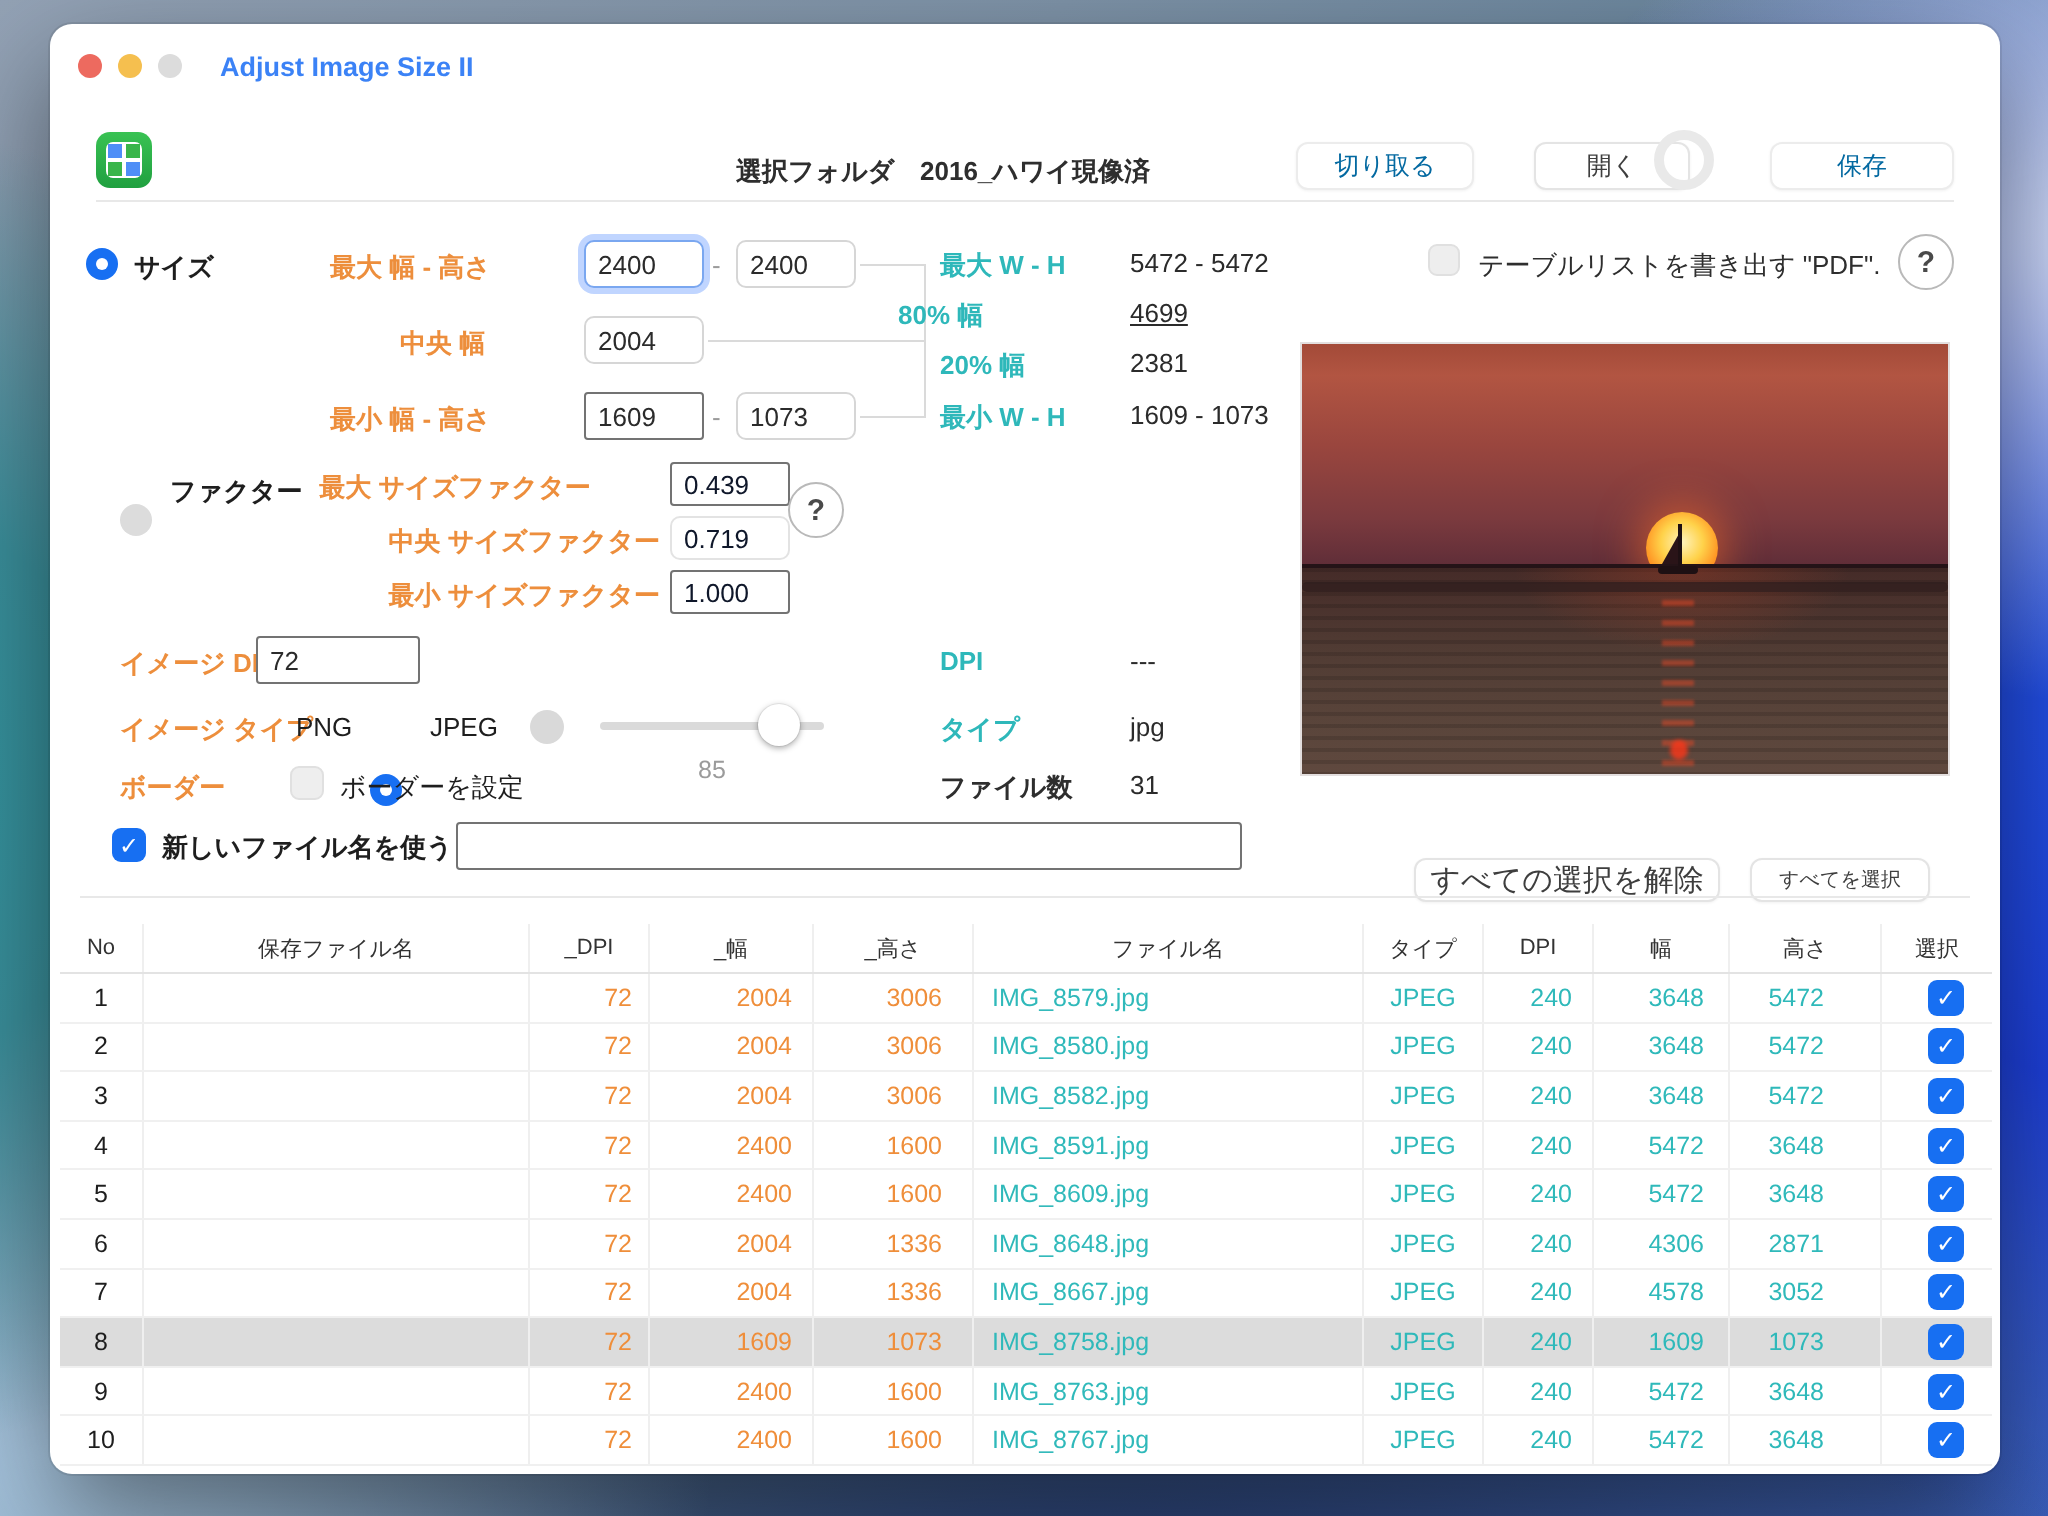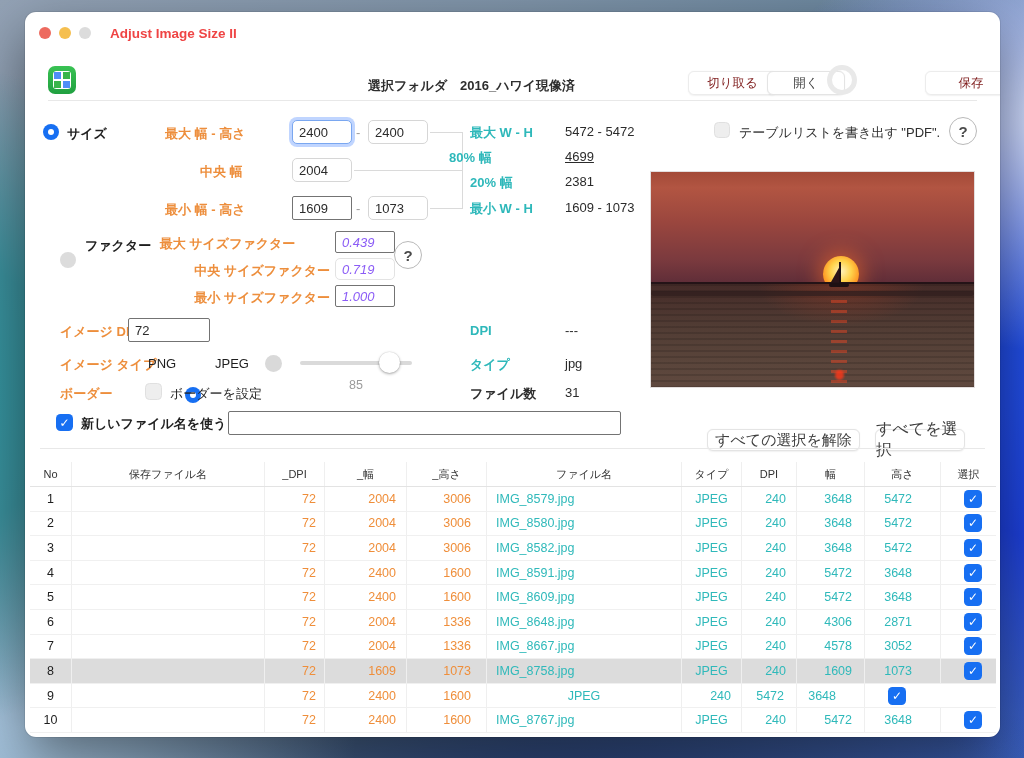--- a/index.html
+++ b/index.html
@@ -15,40 +15,40 @@
       linear-gradient(135deg, #93a2b5 0%, #7e93a8 30%, #5f7f98 62%, #3d63c0 100%);
   }
   .win {
     position:absolute; left:25px; top:12px; width:975px; height:725px;
     background:#ffffff; border-radius:11px; overflow:hidden;
     box-shadow:0 22px 55px rgba(0,0,0,.45), 0 0 0 1px rgba(0,0,0,.08);
     font-size:13px; color:#1e1e1e;
   }
   .abs { position:absolute; }
   .dot { width:12px; height:12px; border-radius:50%; }
-  .title { font-weight:700; color:#ef4444; font-size:13.5px; }
+  .title { font-weight:700; color:#3b82f6; font-size:13.5px; }
   .lbl-o { color:#ed8e3c; font-weight:600; }
   .lbl-t { color:#2eb8ba; font-weight:600; }
   .val { color:#2b2b2b; }
   .dim { color:#9b9b9b; }
   .hr { background:#e8e8e8; height:1px; }
   .inp {
     height:24px; border:1px solid #d6d6d6; border-radius:5px; background:#fff;
     font-family:inherit; font-size:13px; color:#2b2b2b; padding:0 6px; width:60px; outline:none;
   }
   .inp.focus { border:1px solid #7aa7f0; box-shadow:0 0 0 3px rgba(90,145,255,.38); }
   .inp.dark  { border:1.5px solid #737373; border-radius:2px; }
   .inp.light { border:1px solid #e3e3e3; }
-  .inp.gray  { color:#8b5cf6;font-style:italic; }
+  .inp.gray  { color:#0f172a; }
   .btn {
     display:flex; align-items:center; justify-content:center; height:24px;
     background:#fff; border:1px solid #e4e4e4; border-radius:6px;
     font-size:12.5px; color:#3e3e3e; box-shadow:0 .5px 1.5px rgba(0,0,0,.06); cursor:default;
   }
-  .btn.disabled { color:#7f1d1d; border-color:#ececec;margin-left:40px; }
+  .btn.disabled { color:#0369a1; border-color:#ececec; }
   .radio { width:16px; height:16px; border-radius:50%; position:relative; }
   .radio.on { background:#176ff2; }
   .radio.on::after { content:""; position:absolute; left:5px; top:5px; width:6px; height:6px; border-radius:50%; background:#fff; }
   .radio.off { background:#dcdcdc; }
   .cb { width:17px; height:17px; border-radius:4.5px; display:flex; align-items:center; justify-content:center; }
   .cb.checked { background:#176ff2; }
   .cb.checked::after { content:"✓"; color:#fff; font-size:12px; font-weight:700; line-height:1; }
   .cb.unchecked { background:#eeeeee; border:1px solid #e0e0e0; }
   .help {
     width:28px; height:28px; border-radius:50%; background:#fff; border:1.5px solid #b9b9b9;
@@ -207,21 +207,21 @@
     <div class="sea"></div>
     <div class="wave2"></div>
     <div class="sail"></div>
     <div class="mast"></div>
     <div class="hull"></div>
     <div class="reflect"></div>
     <div class="reflect2"></div>
   </div>
 
   <div class="abs btn" style="left:682px;top:417px;width:153px;height:22px;font-size:15px;">すべての選択を解除</div>
-  <div class="abs btn" style="left:850px;top:417px;width:90px;height:22px;font-size:16px;">すべてを選択</div>
+  <div class="abs btn" style="left:850px;top:417px;width:90px;height:22px;font-size:10px;">すべてを選択</div>
   <div class="abs hr" style="left:15px;top:436px;width:945px;"></div>
 
   <div class="table">
     <div class="thead" id="thead">
         <div class="th">No</div>
         <div class="th">保存ファイル名</div>
         <div class="th">_DPI</div>
         <div class="th">_幅</div>
         <div class="th">_高さ</div>
         <div class="th">ファイル名</div>
@@ -351,20 +351,21 @@
           <div class="td l">
             <span class="cb checked"></span>
           </div>
         </div>
         <div class="trow">
           <div class="td">9</div>
           <div class="td"></div>
           <div class="td r orange p8">72</div>
           <div class="td r orange p10">2400</div>
           <div class="td r orange p15">1600</div>
+          <div class="td l teal">IMG_8763.jpg</div>
           <div class="td teal">JPEG</div>
           <div class="td r teal p10">240</div>
           <div class="td r teal p12">5472</div>
           <div class="td r teal p28">3648</div>
           <div class="td l">
             <span class="cb checked"></span>
           </div>
         </div>
         <div class="trow">
           <div class="td">10</div>

